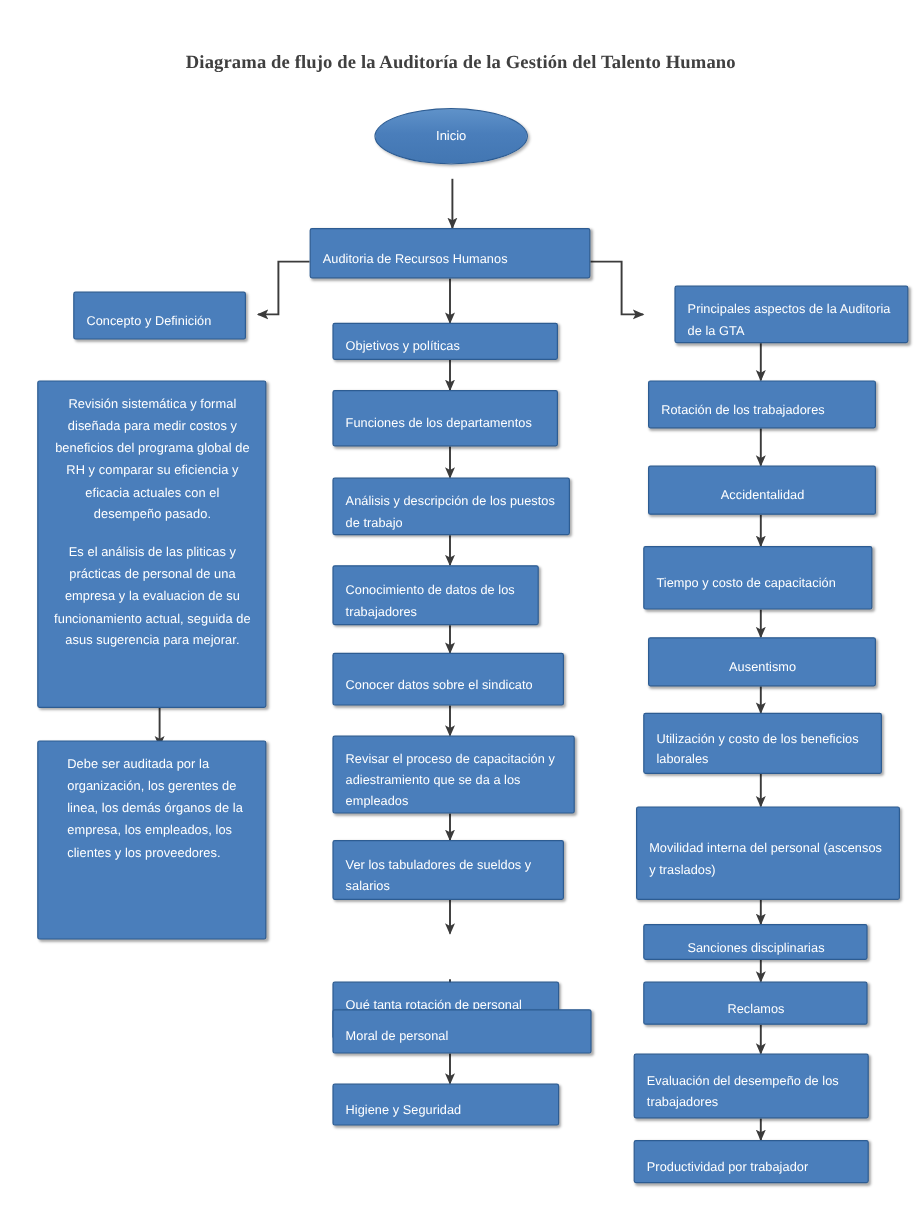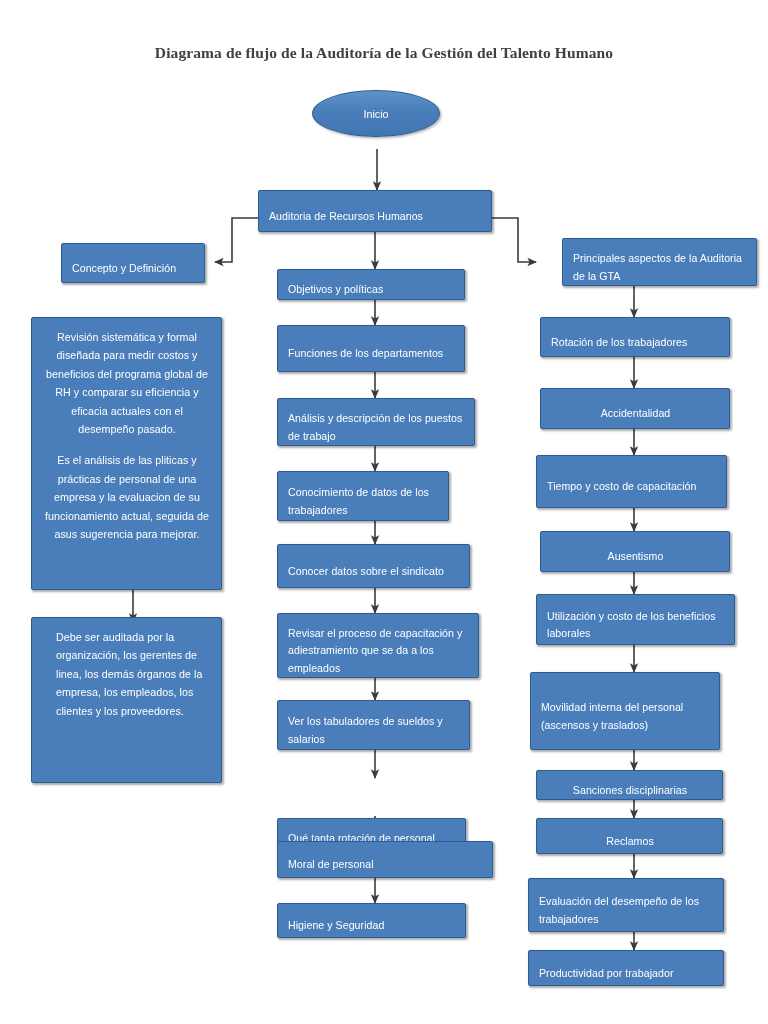--- a/index.html
+++ b/index.html
@@ -222,21 +222,21 @@
   </div>
 
   <div class="node center-text" style="left:540px; top:531px; width:190px; height:41px;">
     <span class="node-text">Ausentismo</span>
   </div>
 
   <div class="node" style="left:536px; top:594px; width:199px; height:51px;">
     <span class="node-text">Utilización y costo de los beneficios laborales</span>
   </div>
 
-  <div class="node" style="left:530px; top:672px; width:190px; height:78px;">
+  <div class="node" style="left:530px; top:672px; width:220px; height:78px;">
     <span class="node-text">Movilidad interna del personal (ascensos y traslados)</span>
   </div>
 
   <div class="node center-text" style="left:536px; top:770px; width:187px; height:30px;">
     <span class="node-text">Sanciones disciplinarias</span>
   </div>
 
   <div class="node center-text" style="left:536px; top:818px; width:187px; height:36px;">
     <span class="node-text">Reclamos</span>
   </div>

